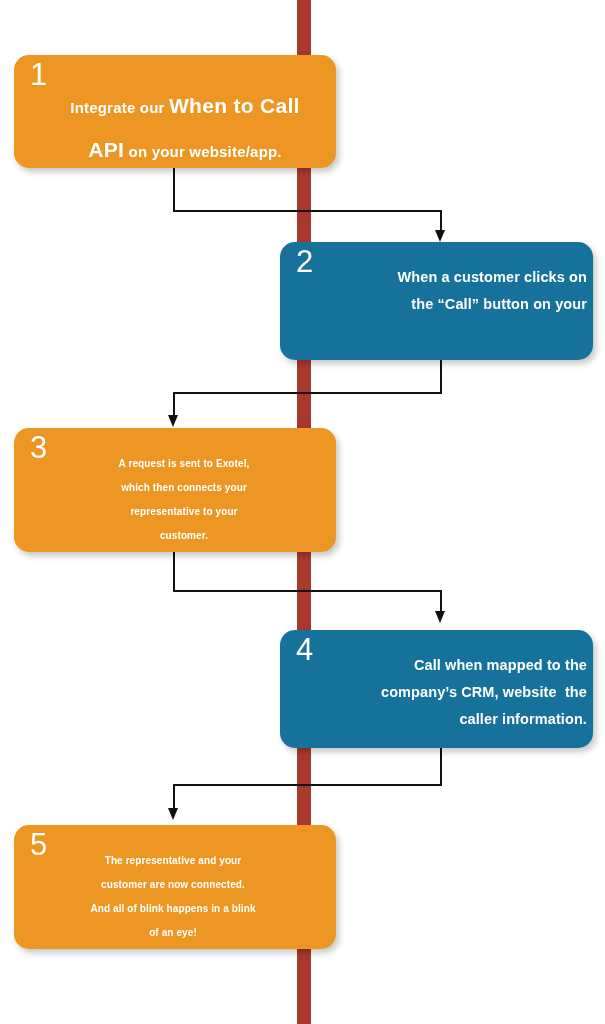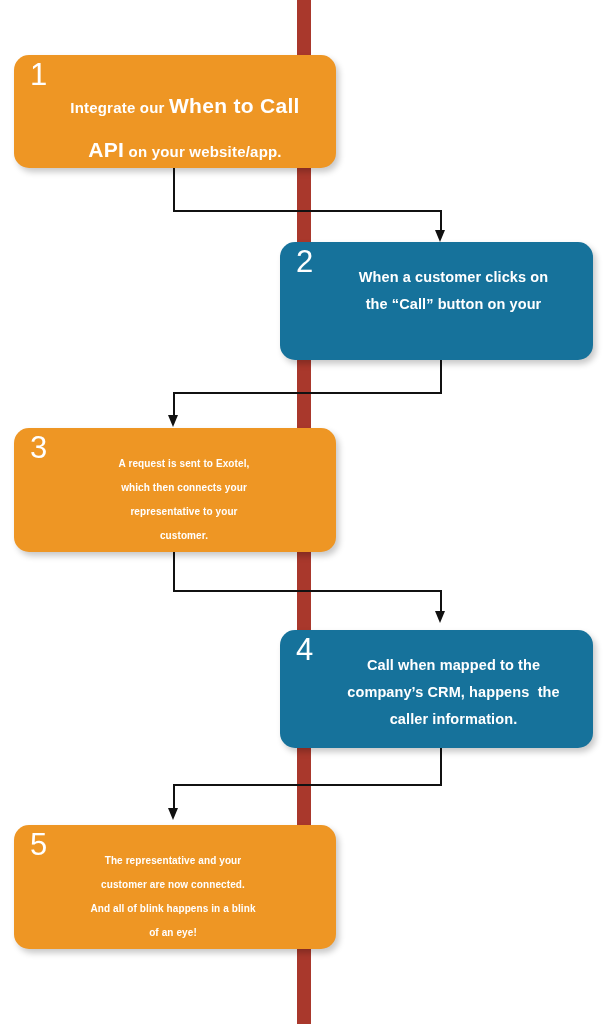--- a/index.html
+++ b/index.html
@@ -108,24 +108,25 @@
     line-height: 24px;
     letter-spacing: 0.1px;
   }
   .step-5 .step-body {
     padding: 0 20px 0 16px;
   }
 
   .step-2 .step-body,
   .step-4 .step-body {
     top: 22px;
-    padding: 0 24px 0 58px;
+    padding: 0 6px 0 58px;
     font-size: 14.5px;
     line-height: 27px;
     letter-spacing: 0.1px;
+    text-align: right;
   }
 
   .step-line { display: block; white-space: pre; }
 </style>
 </head>
 <body>
 
 <div id="canvas">
 
   <div class="spine"></div>
@@ -174,21 +175,21 @@
     <div class="seg-v" style="left:173px; top:552px; height:40px;"></div>
     <div class="seg-h" style="left:173px; top:590px; width:268px;"></div>
     <div class="seg-v" style="left:440px; top:590px; height:23px;"></div>
     <div class="arrowhead" style="left:435px; top:611px;"></div>
   </div>
 
   <div class="step blue step-4" style="left:280px; top:630px; width:313px; height:118px;">
     <div class="step-num">4</div>
     <div class="step-body">
       <span class="step-line">Call when mapped to the</span>
-      <span class="step-line">company’s CRM, happens  the</span>
+      <span class="step-line">company’s CRM, website  the</span>
       <span class="step-line">caller information.</span>
     </div>
   </div>
 
   <div class="conn">
     <div class="seg-v" style="left:440px; top:748px; height:38px;"></div>
     <div class="seg-h" style="left:173px; top:784px; width:269px;"></div>
     <div class="seg-v" style="left:173px; top:784px; height:26px;"></div>
     <div class="arrowhead" style="left:168px; top:808px;"></div>
   </div>

